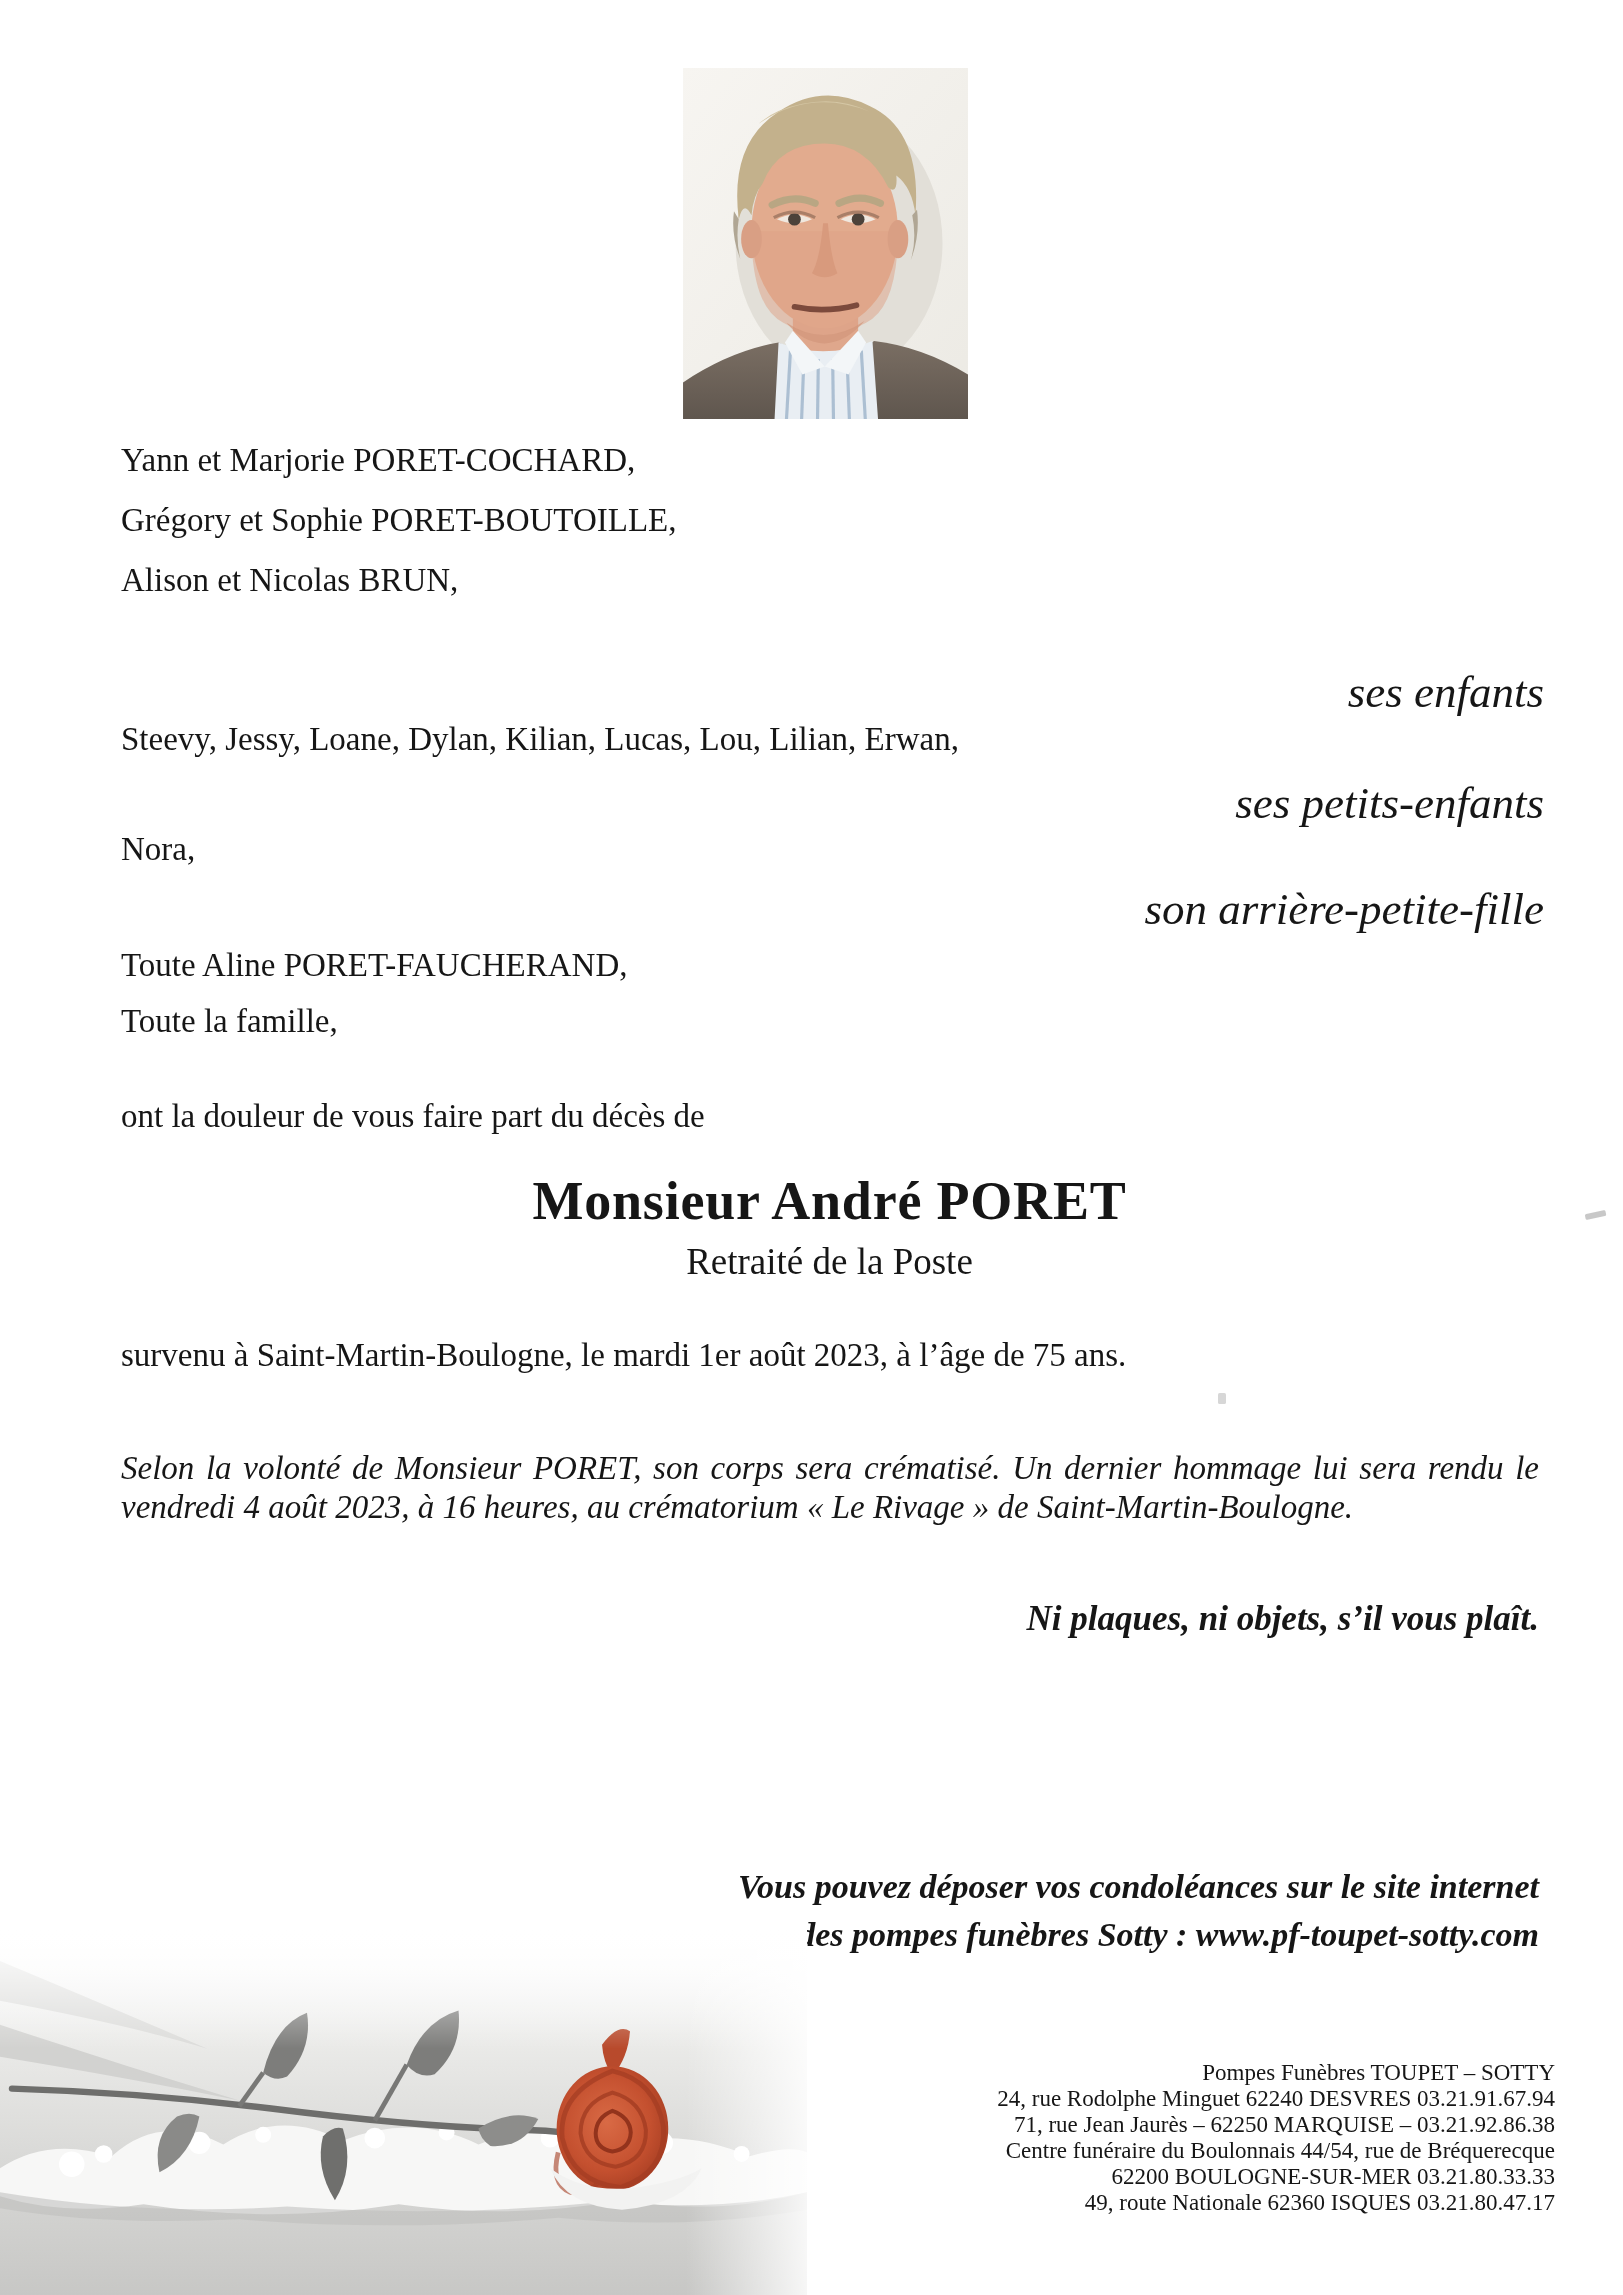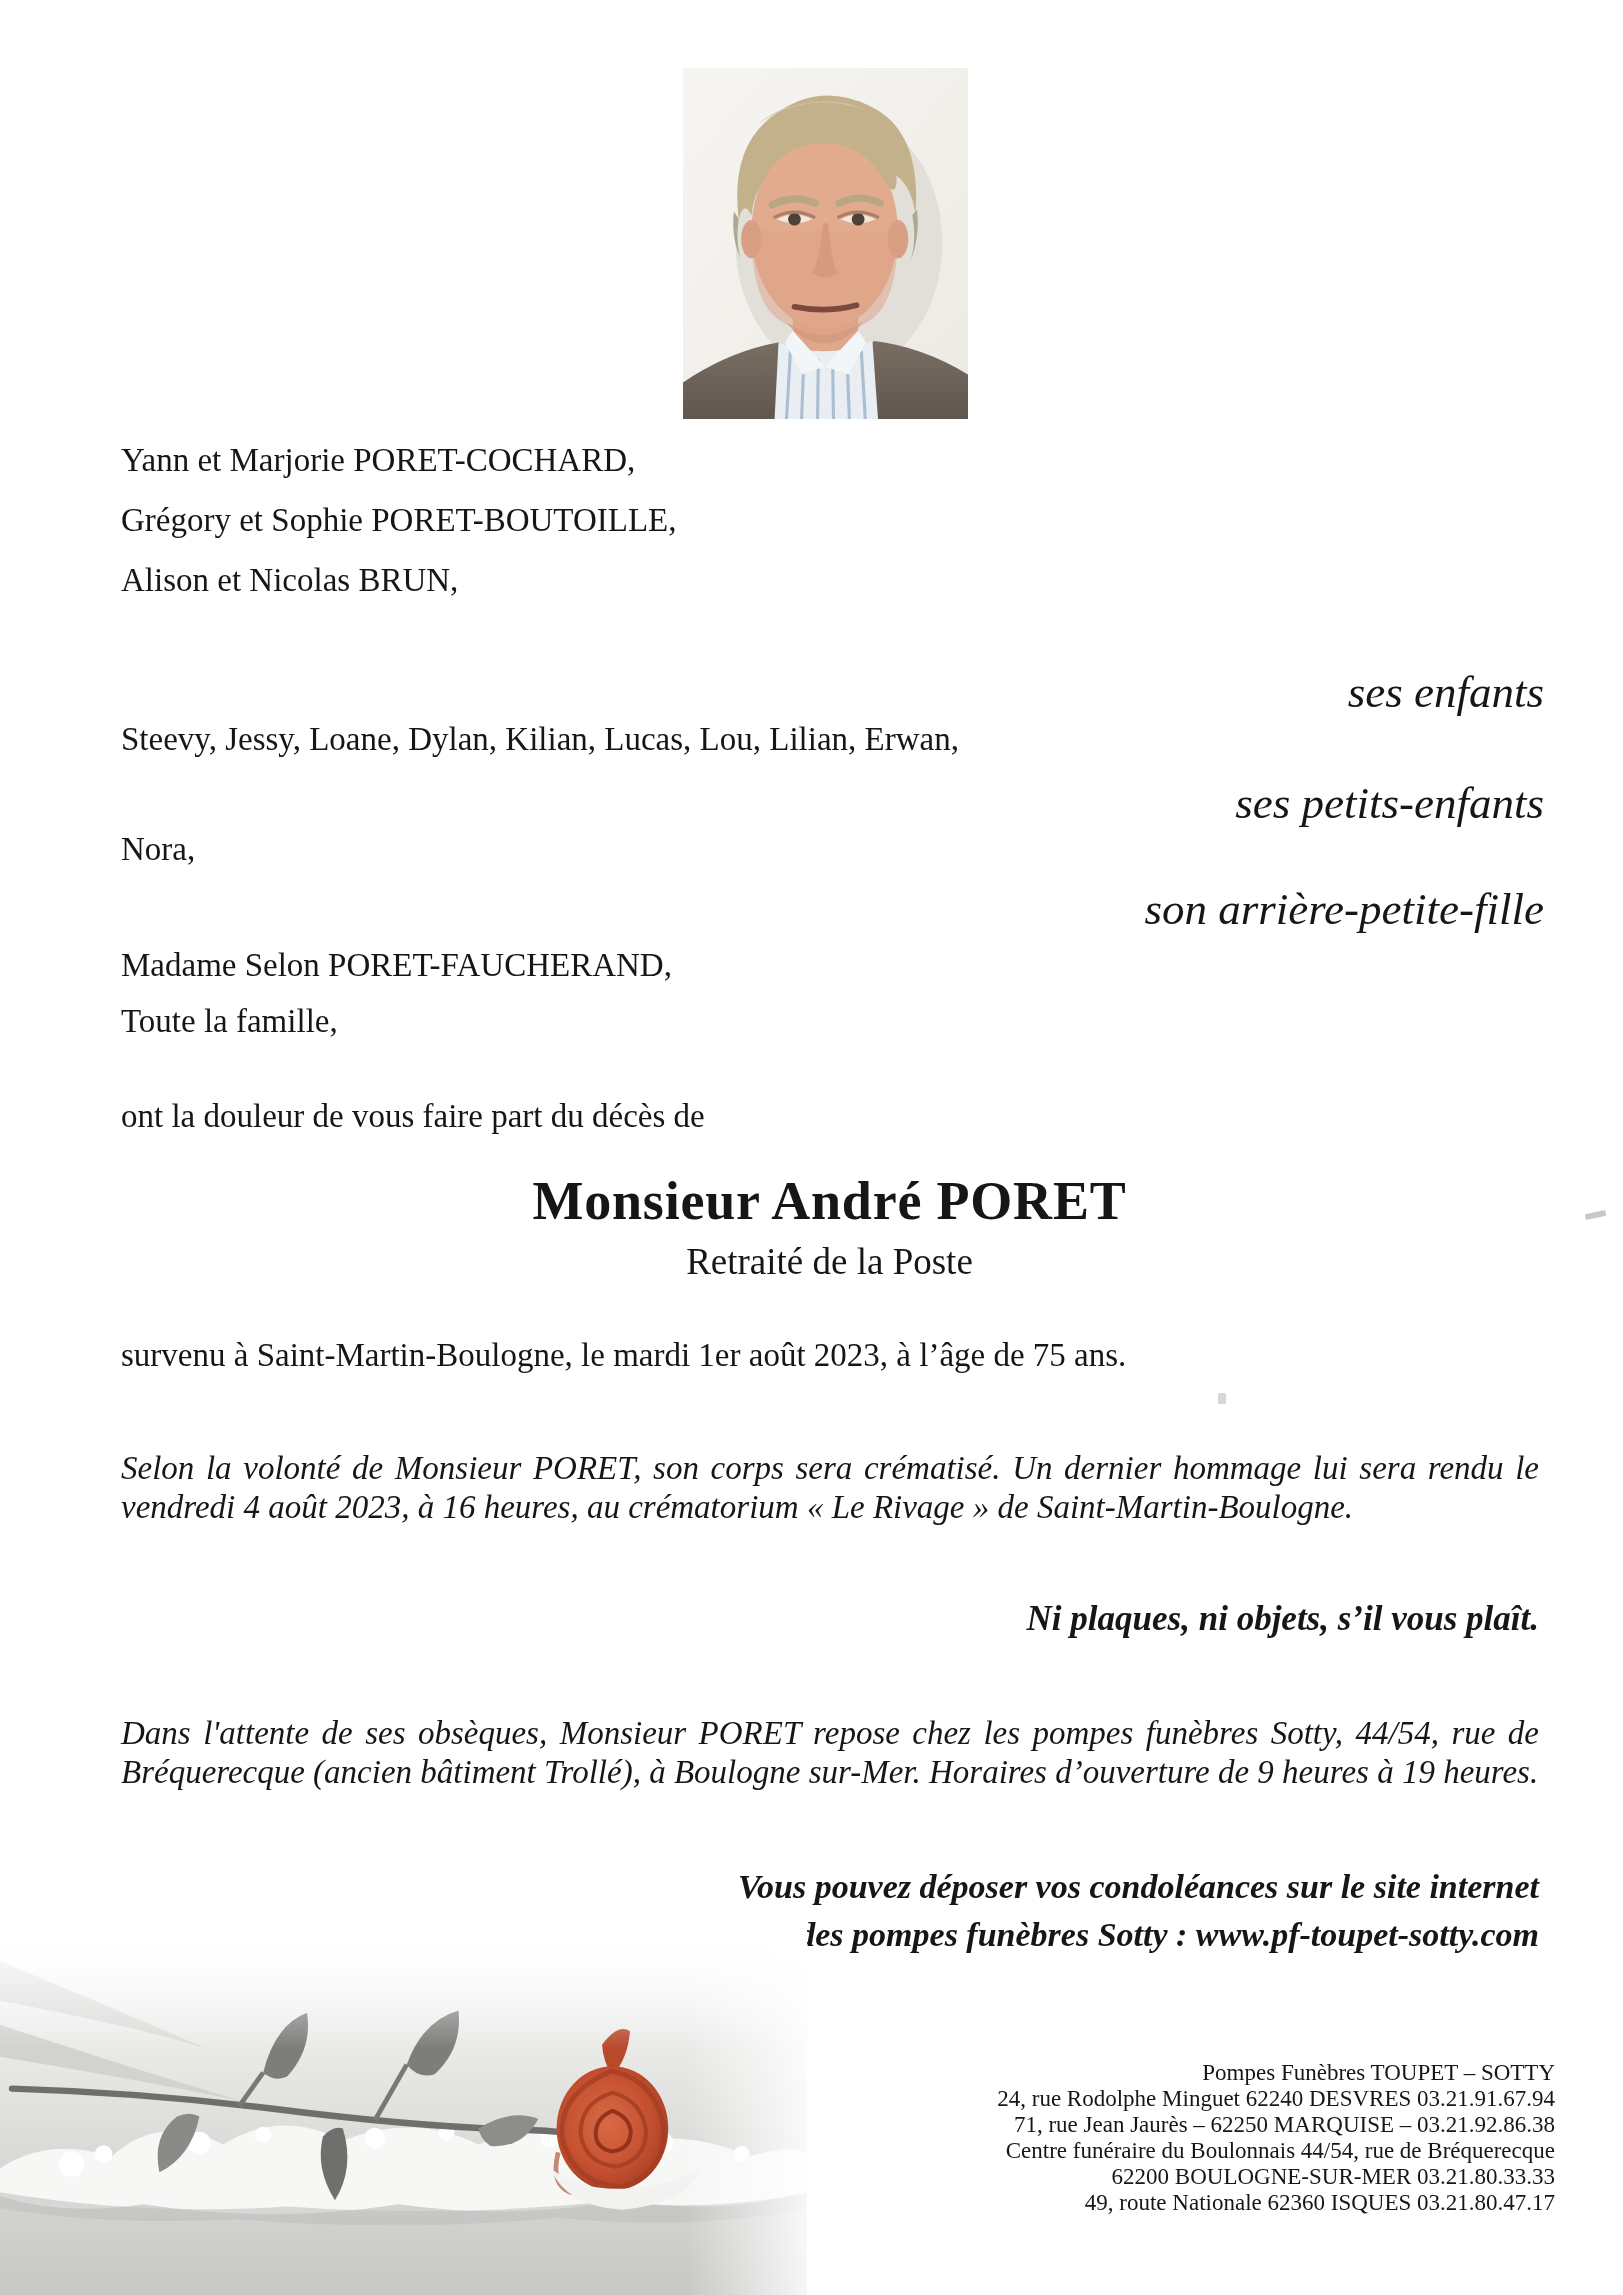--- a/index.html
+++ b/index.html
@@ -142,36 +142,35 @@
   <div class="rel" style="top:666px">ses enfants</div>
 
   <div class="line-left" style="top:721px;font-size:33px">Steevy, Jessy, Loane, Dylan, Kilian, Lucas, Lou, Lilian, Erwan,</div>
 
   <div class="rel" style="top:777px">ses petits-enfants</div>
 
   <div class="line-left" style="top:831px;font-size:33px">Nora,</div>
 
   <div class="rel" style="top:883px">son arrière-petite-fille</div>
 
-  <div class="line-left" style="top:947px;font-size:33px">Madame Selon PORET-FAUCHERAND,</div>
+  <div class="line-left" style="top:947px;font-size:33px">Toute Aline PORET-FAUCHERAND,</div>
 
   <div class="line-left" style="top:1003px;font-size:33px">Toute la famille,</div>
 
   <div class="line-left" style="top:1098px">ont la douleur de vous faire part du décès de</div>
 
   <div class="title">Monsieur André PORET</div>
   <div class="subtitle">Retraité de la Poste</div>
 
   <div class="single" style="top:1337px">survenu à Saint-Martin-Boulogne, le mardi 1er août 2023, à l’âge de 75 ans.</div>
 
   <div class="para" style="top:1449px">Selon la volonté de Monsieur PORET, son corps sera crématisé. Un dernier hommage lui sera rendu le vendredi 4 août 2023, à 16 heures, au crématorium « Le Rivage » de Saint-Martin-Boulogne.</div>
 
   <div class="ni-plaques bolditalic">Ni plaques, ni objets, s’il vous plaît.</div>
 
-  <div class="para" style="top:1714px">Dans l'attente de ses obsèques, Monsieur PORET repose chez les pompes funèbres Sotty, 44/54, rue de Bréquerecque (ancien bâtiment Trollé), à Boulogne sur-Mer. Horaires d’ouverture de 9 heures à 19 heures.</div>
 
   <div class="condolences bolditalic">
     <div>Vous pouvez déposer vos condoléances sur le site internet</div>
     <div>des pompes funèbres Sotty : www.pf-toupet-sotty.com</div>
   </div>
 
   <div class="footer">
     <div>Pompes Funèbres TOUPET – SOTTY</div>
     <div>24, rue Rodolphe Minguet 62240 DESVRES 03.21.91.67.94</div>
     <div>71, rue Jean Jaurès – 62250 MARQUISE – 03.21.92.86.38</div>

